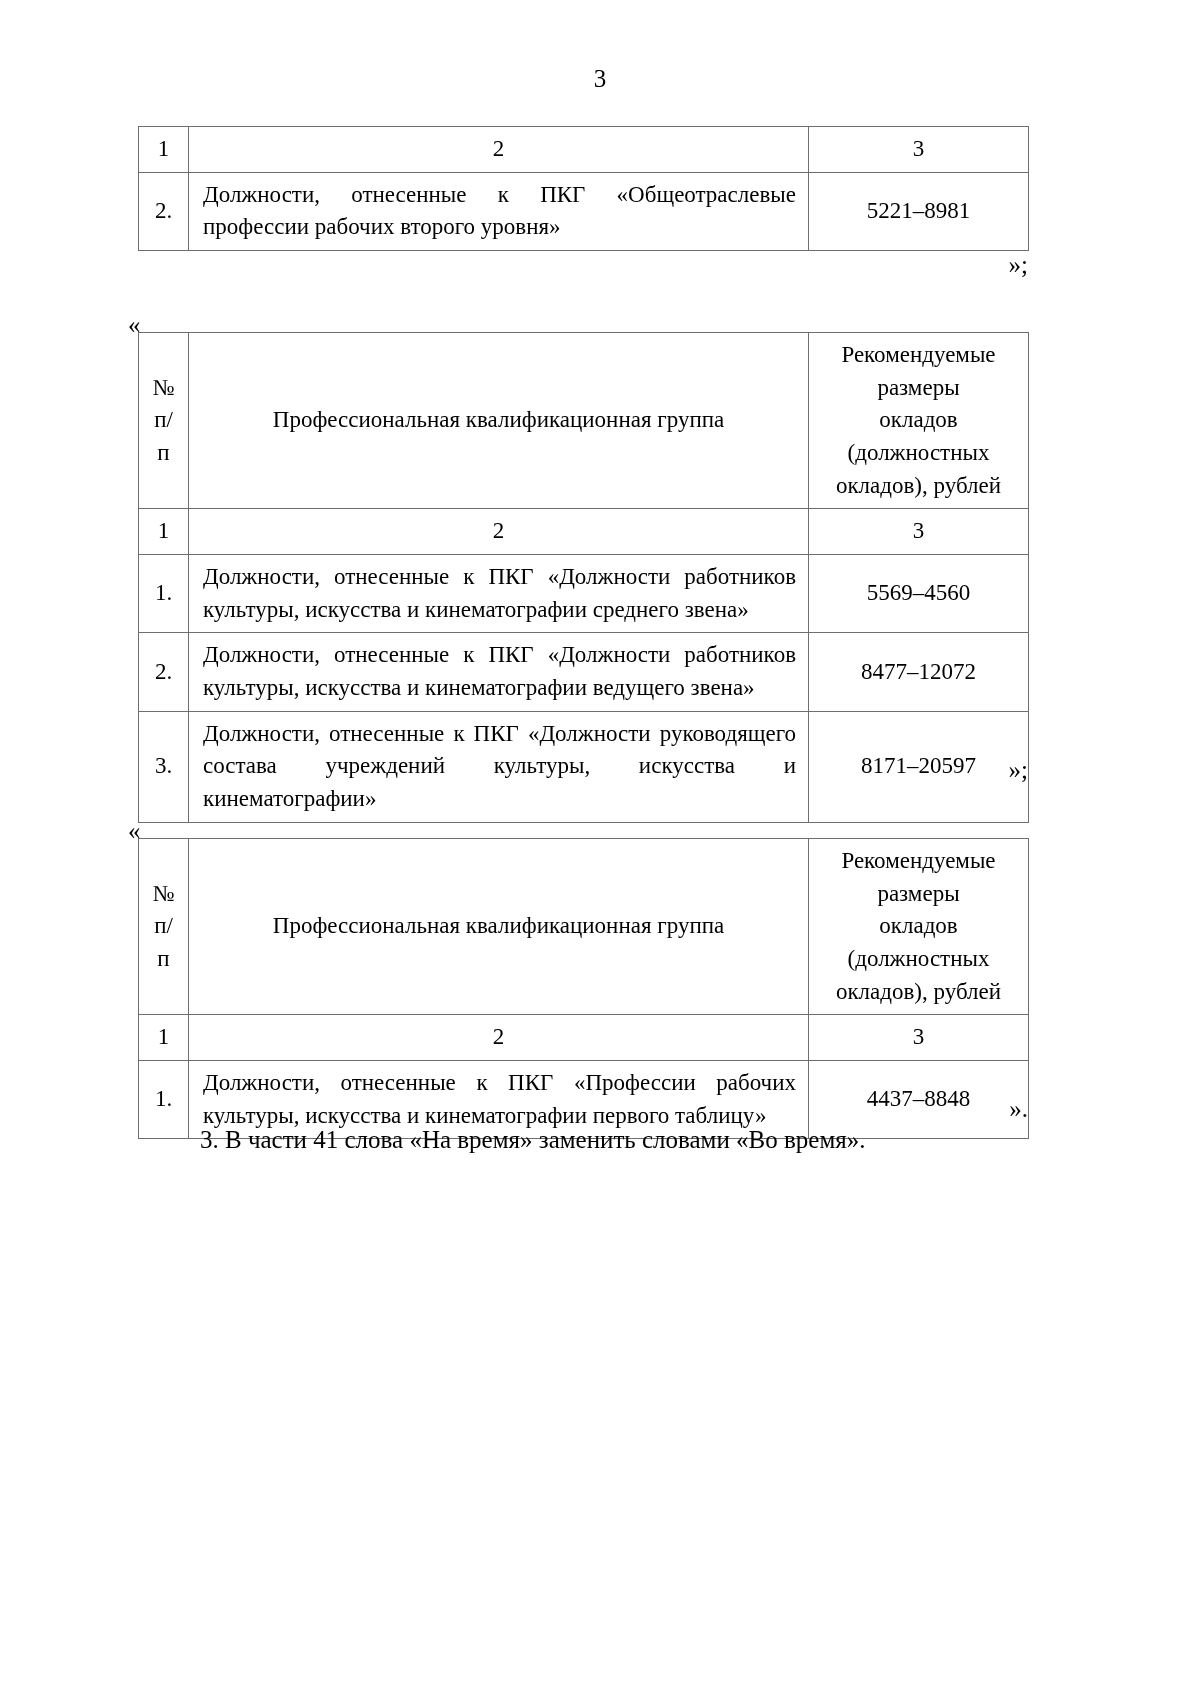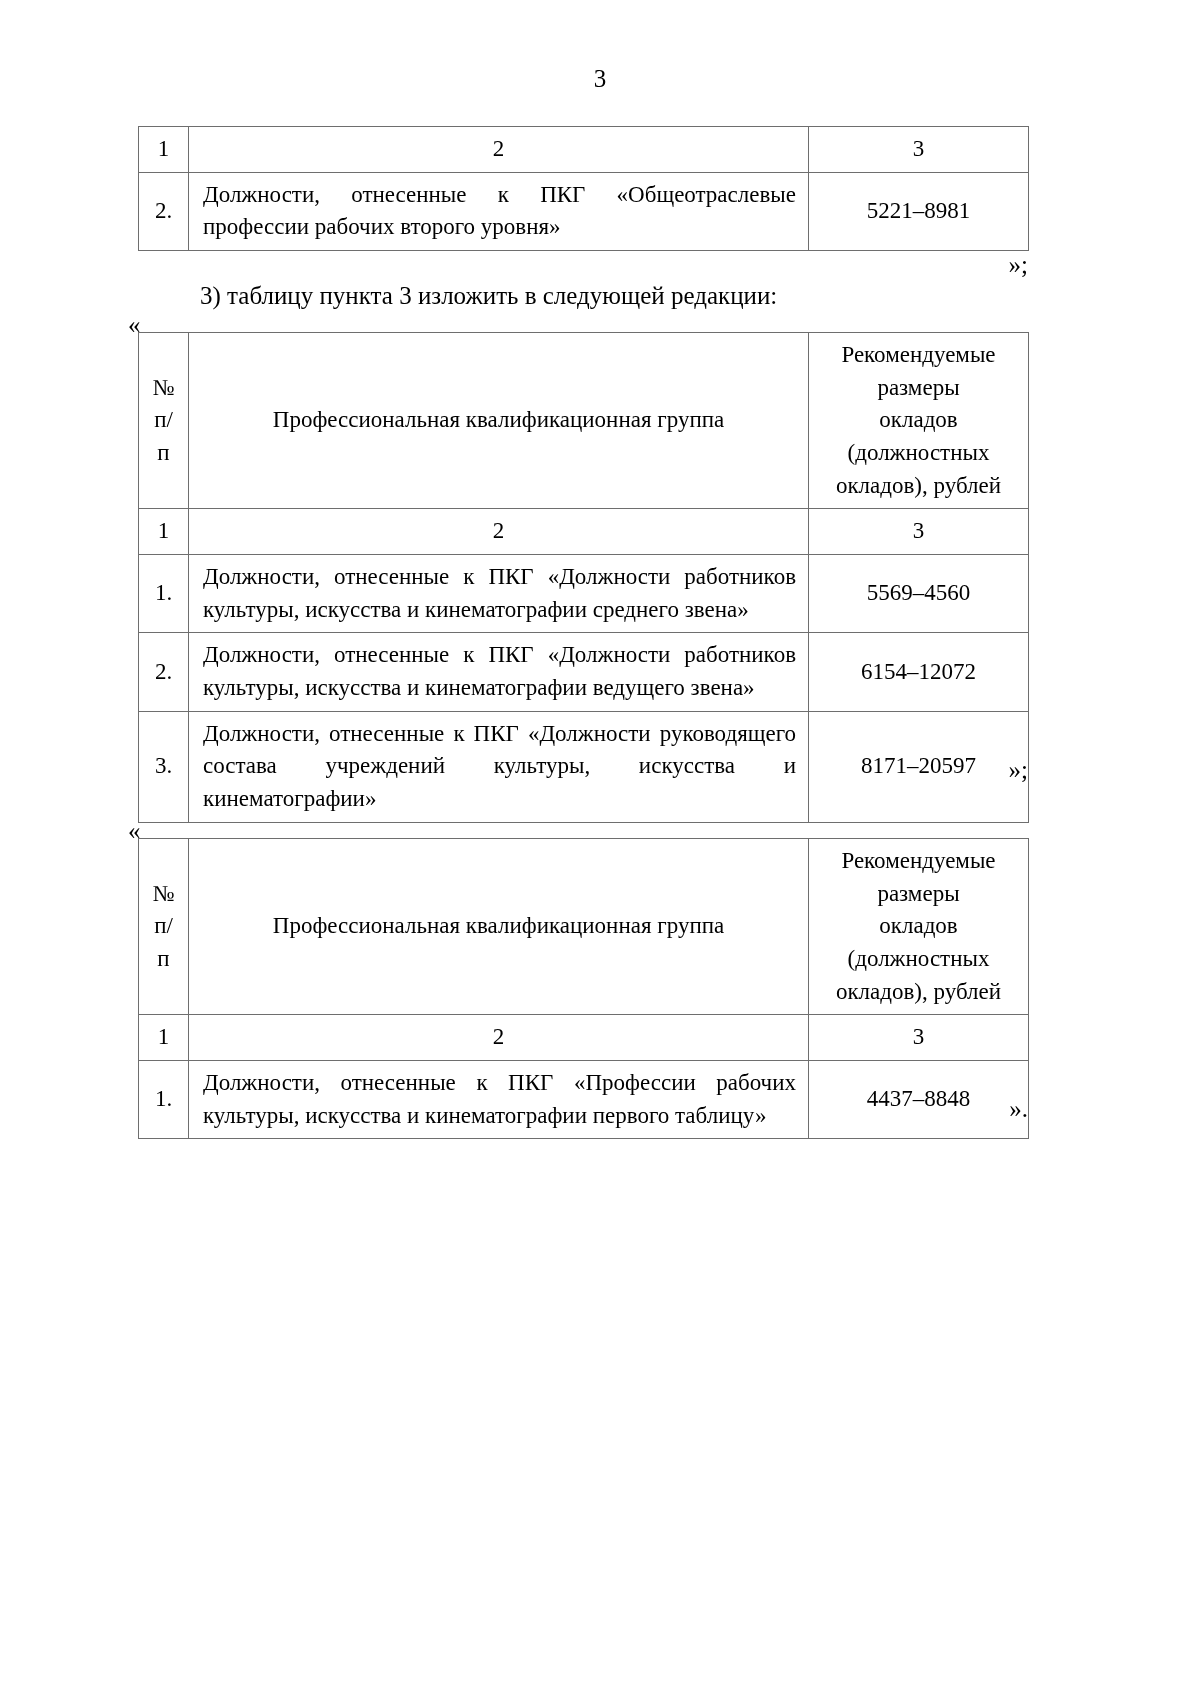--- a/index.html
+++ b/index.html
@@ -133,21 +133,20 @@
           <td class="cell-num">2.</td>
           <td class="cell-group">Должности, отнесенные к ПКГ «Общеотраслевые профессии рабочих второго уровня»</td>
           <td class="cell-sal">5221–8981</td>
         </tr>
       </tbody>
     </table>
   </div>
 
   <div class="blk quote-close" style="top:252px;">»;</div>
 
-  <div class="blk para" style="top:278px;">3) таблицу пункта 3 изложить в следующей редакции:</div>
 
   <div class="blk quote-open" style="top:312px; left:128px;">«</div>
 
   <div class="blk" style="top:332px;">
     <table class="doc-table">
       <colgroup>
         <col class="c-num">
           <col class="c-group">
           <col class="c-sal">
       </colgroup>
@@ -170,21 +169,21 @@
           <td class="cell-num">3</td>
         </tr>
         <tr>
           <td class="cell-num">1.</td>
           <td class="cell-group">Должности, отнесенные к ПКГ «Должности работников культуры, искусства и кинематографии среднего звена»</td>
           <td class="cell-sal">5569–4560</td>
         </tr>
         <tr>
           <td class="cell-num">2.</td>
           <td class="cell-group">Должности, отнесенные к ПКГ «Должности работников культуры, искусства и кинематографии ведущего звена»</td>
-          <td class="cell-sal">6154–12072</td>
+          <td class="cell-sal">8477–12072</td>
         </tr>
         <tr>
           <td class="cell-num">3.</td>
           <td class="cell-group">Должности, отнесенные к ПКГ «Должности руководящего состава учреждений культуры, искусства и кинематографии»</td>
           <td class="cell-sal">8171–20597</td>
         </tr>
       </tbody>
     </table>
   </div>
 
@@ -222,14 +221,15 @@
           <td class="cell-num">1.</td>
           <td class="cell-group">Должности, отнесенные к ПКГ «Профессии рабочих культуры, искусства и кинематографии первого таблицу»</td>
           <td class="cell-sal">4437–8848</td>
         </tr>
       </tbody>
     </table>
   </div>
 
   <div class="blk quote-close" style="top:1096px;">».</div>
 
+  <div class="blk para" style="top:1122px;">3. В части 41 слова «На время» заменить словами «Во время».</div>
 
 </div>
 
 </body></html>

